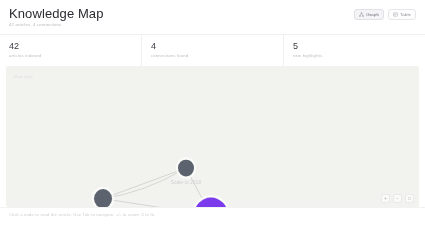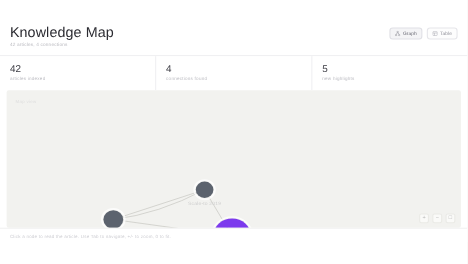--- a/index.html
+++ b/index.html
@@ -7,21 +7,21 @@
     width: 425px; height: 220px;
     background: #ffffff;
     font-family: "Liberation Sans", sans-serif;
     overflow: hidden;
   }
   .app { width: 425px; height: 220px; display: flex; flex-direction: column; background:#fff; }
 
   
   .header {
     display: flex; align-items: flex-start; justify-content: space-between;
-    padding: 23px 9px 6px 9px;
+    padding: 7px 9px 6px 9px;
   }
   .title-wrap { display: flex; flex-direction: column; gap: 1px; }
   .page-title {
     font-size: 13px; font-weight: 400; color: #2b2b31; letter-spacing: .1px;
     line-height: 14px;
   }
   .page-sub {
     font-size: 4.3px; color: #b9b9bf; letter-spacing: .15px; line-height: 6px;
   }
   .view-toggle { display: flex; gap: 4px; padding-top: 2px; }

